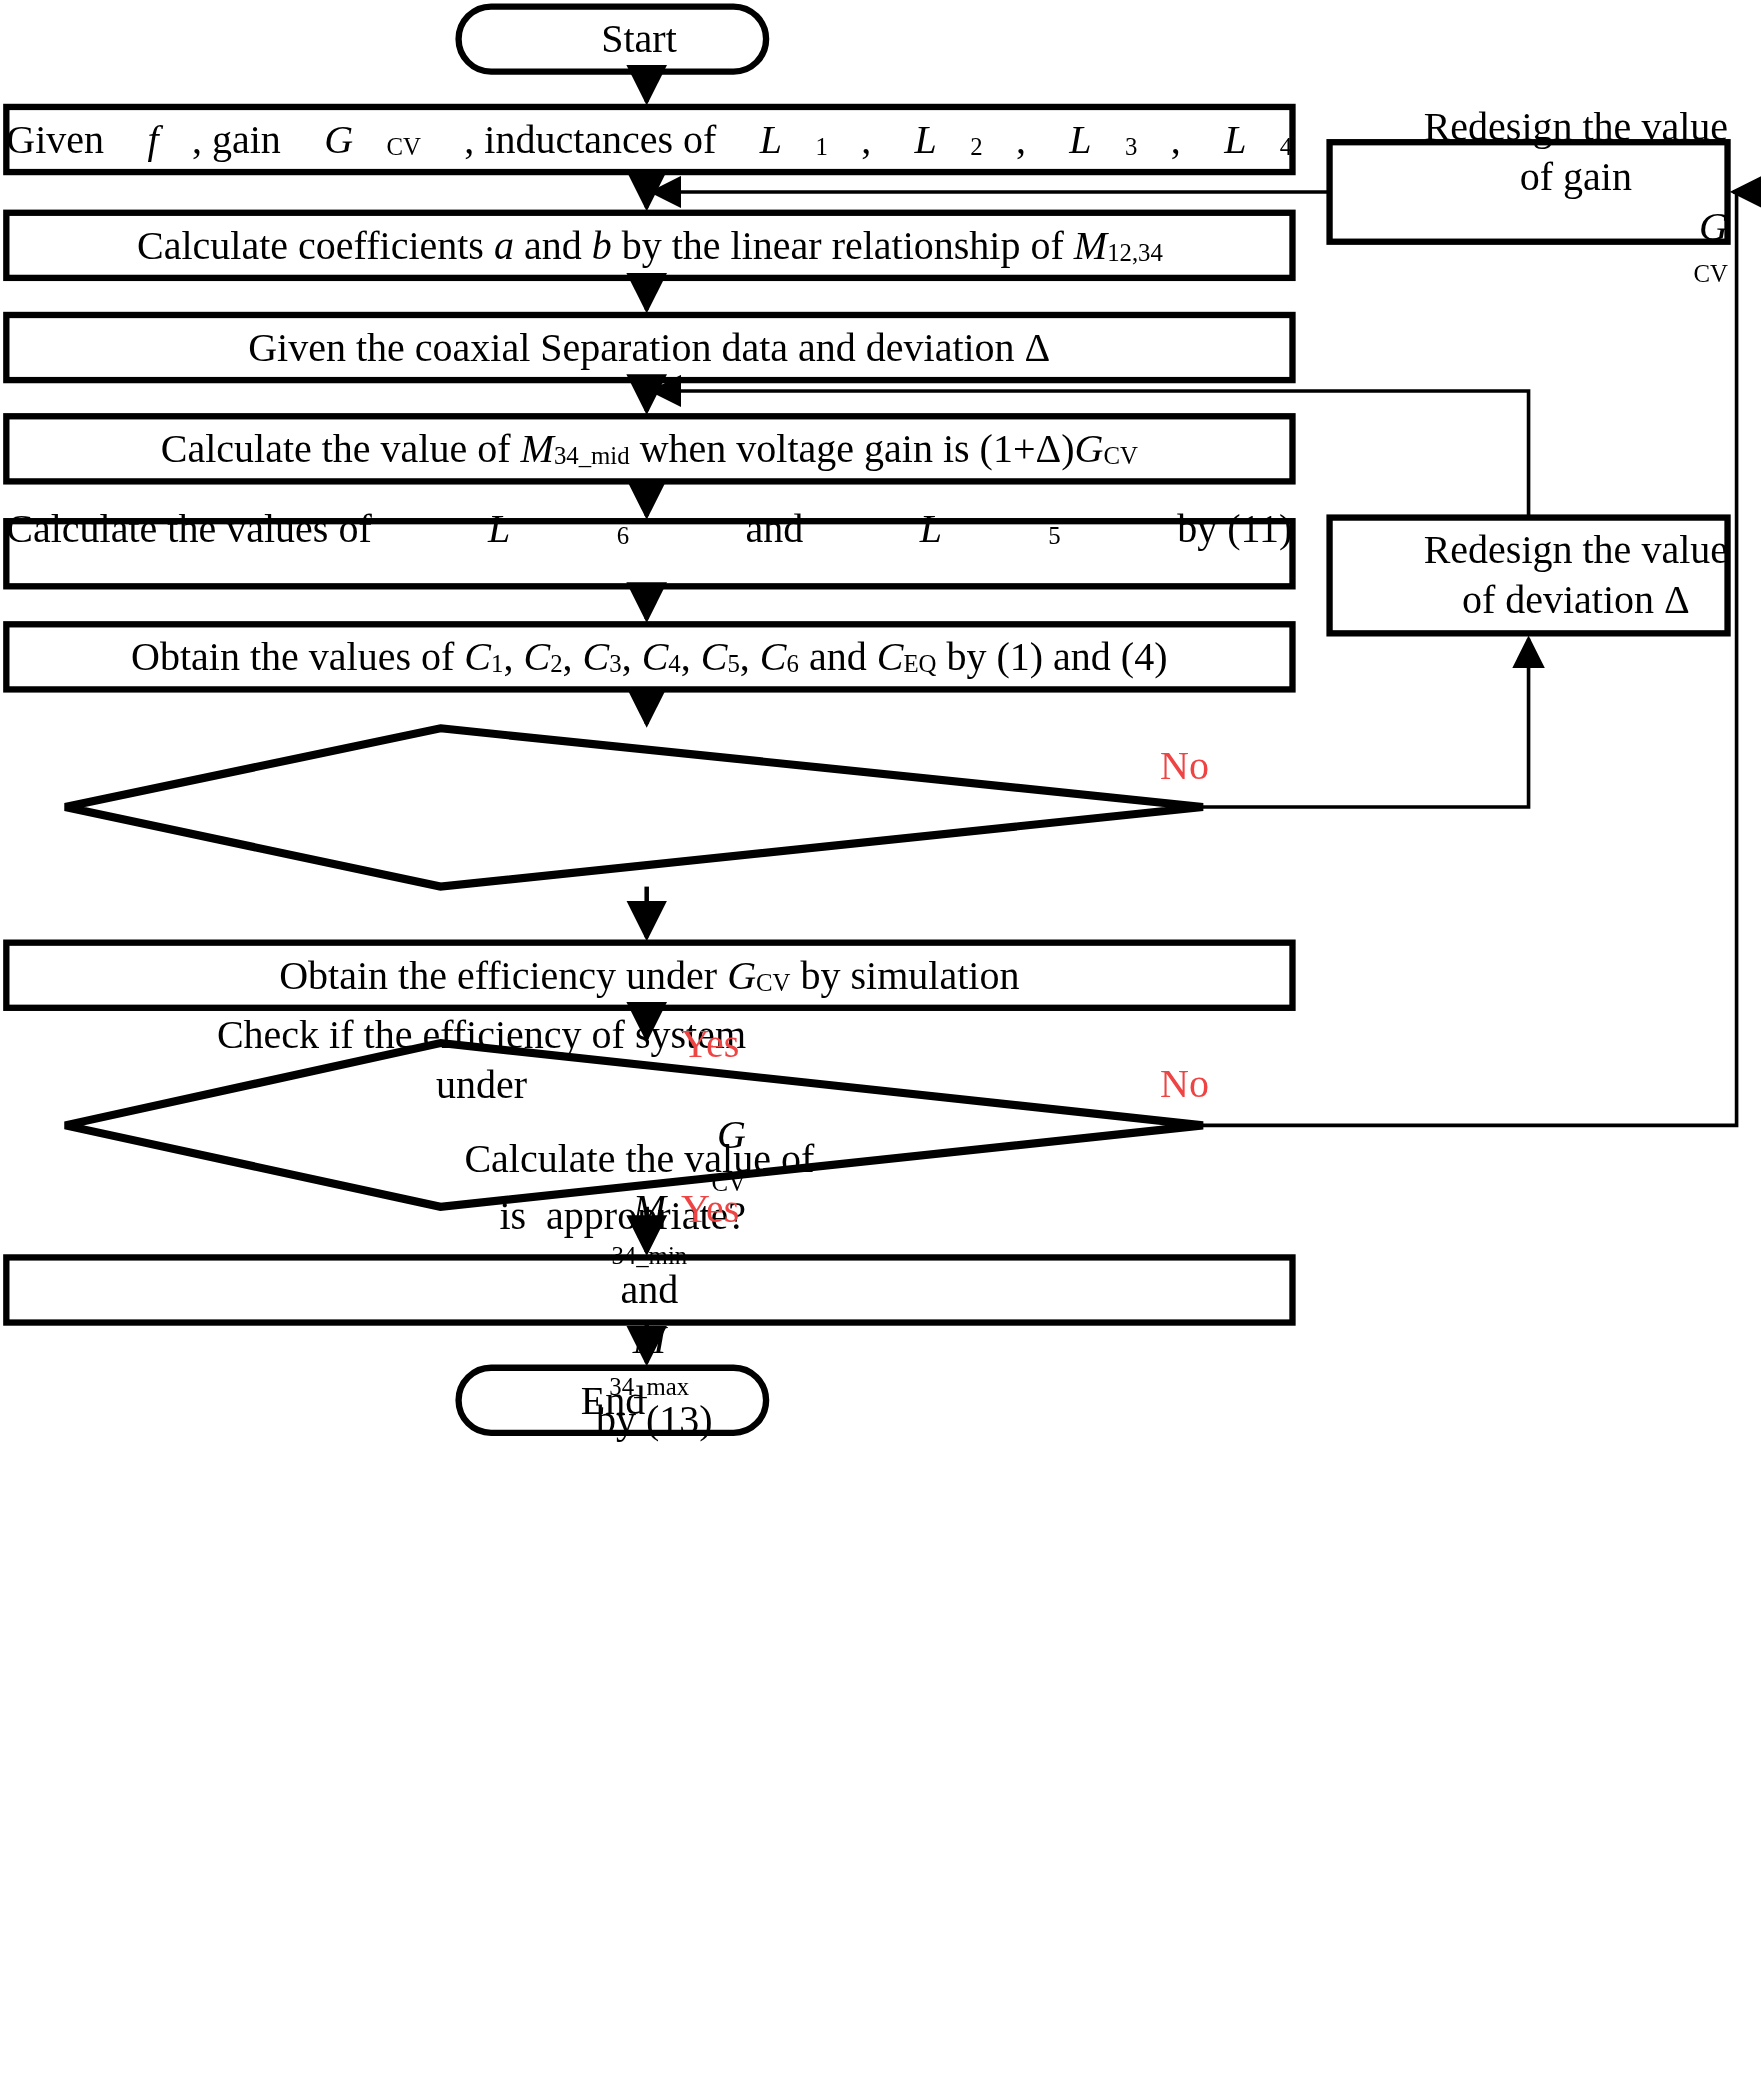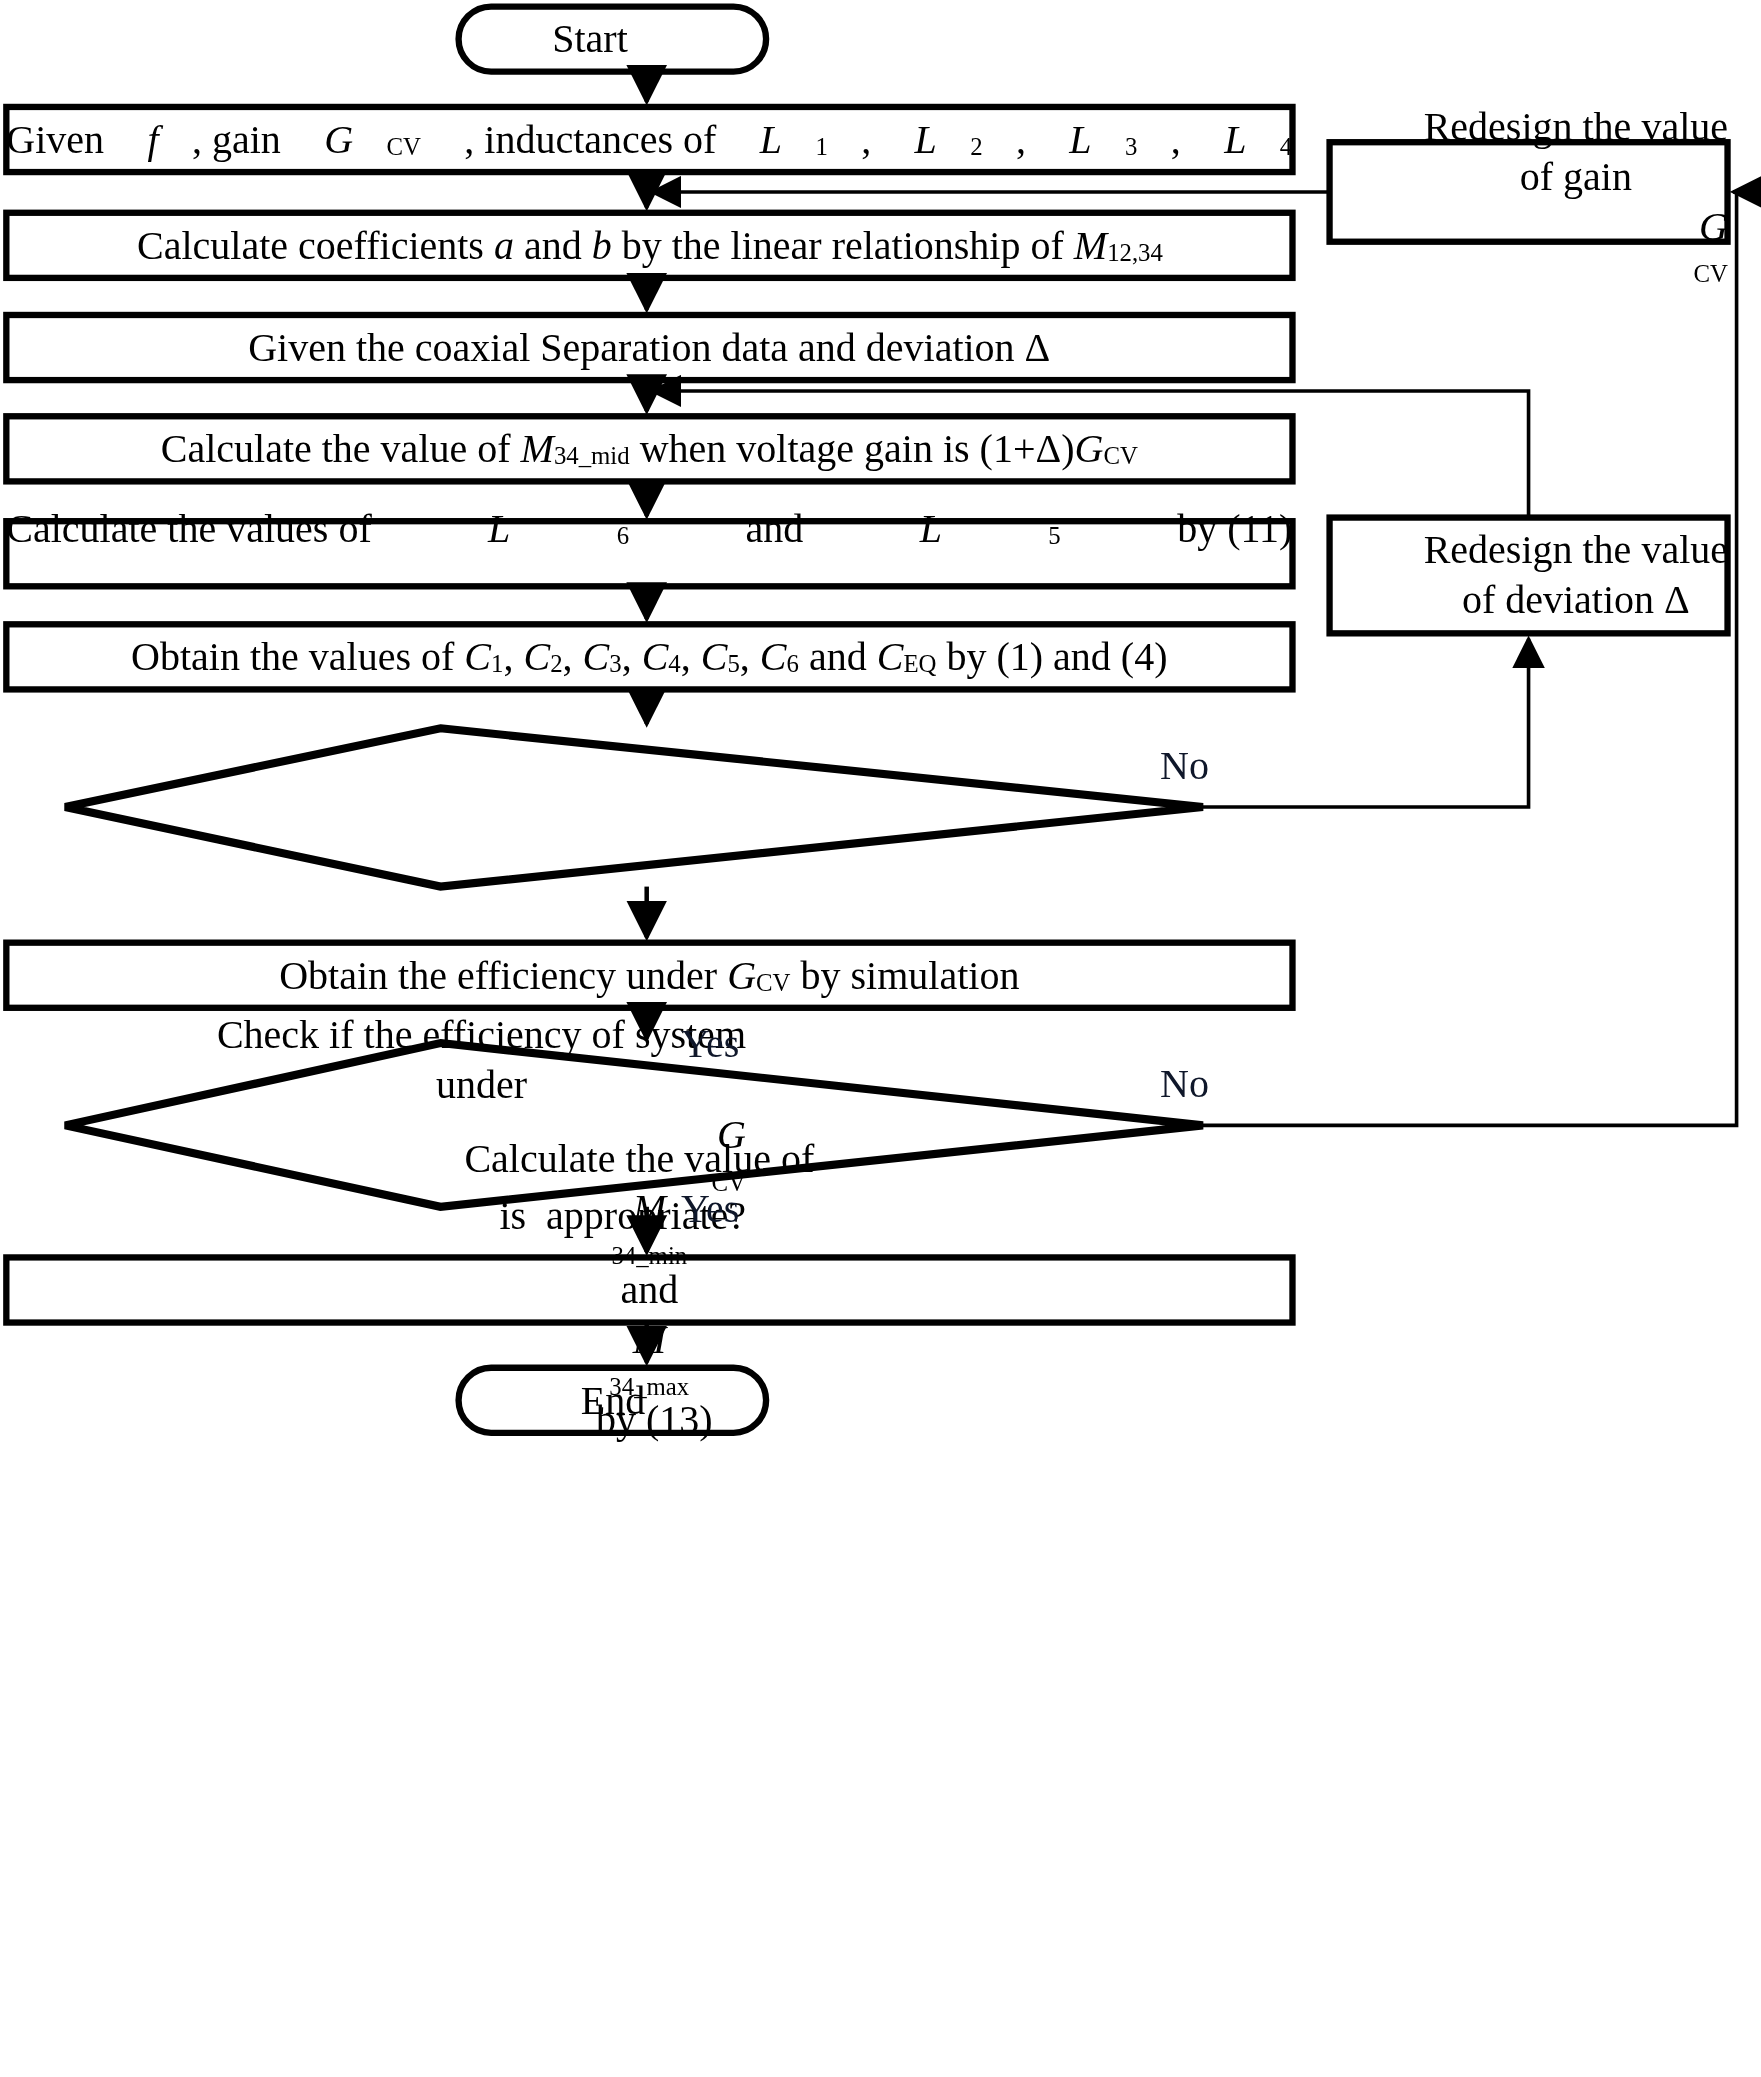--- a/index.html
+++ b/index.html
@@ -34,21 +34,21 @@
     font-size: 40px;
     line-height: 1.25;
     white-space: pre;
   }
   .node-text.two-line {
     white-space: normal;
     align-items: flex-end;
   }
   .edge-label {
     position: absolute;
-    color: #0f172a;
+    color: #ef4444;
     font-size: 40px;
     white-space: pre;
   }
   i.var { font-style: italic; }
   sub { font-size: 0.62em; font-style: normal; vertical-align: baseline;
         position: relative; top: 0.32em; }
 </style>
 </head>
 <body>
 
@@ -116,21 +116,21 @@
 
     <path d="M 1470 212 L 721 212" fill="none" stroke="#000" stroke-width="4" marker-end="url(#arrowbig)"></path>
 
     <path d="M 1330 1244 L 1920 1244 L 1920 212 L 1916 212" fill="none" stroke="#000" stroke-width="4" marker-end="url(#arrowbig)"></path>
 
     <path d="M 1330 892 L 1690 892 L 1690 706" fill="none" stroke="#000" stroke-width="4" marker-end="url(#arrowbig)"></path>
 
     <path d="M 1690 572 L 1690 432 L 721 432" fill="none" stroke="#000" stroke-width="4" marker-end="url(#arrowbig)"></path>
   </svg>
 
-  <div class="node-text" style="left:436px; top:6.3px; width:308px; height:65px;">Start</div>
+  <div class="node-text" style="left:485px; top:6.3px; width:308px; height:65px;">Start</div>
 
   <div class="node-text" style="left:6.3px; top:107px; width:1286px; height:65px;justify-content:space-between;">Given <i class="var">f</i>, gain <i class="var">G</i><sub>CV</sub> , inductances of <i class="var">L</i><sub>1</sub>, <i class="var">L</i><sub>2</sub>, <i class="var">L</i><sub>3</sub>, <i class="var">L</i><sub>4</sub></div>
 
   <div class="node-text" style="left:7px; top:213px; width:1286px; height:65px;">Calculate coefficients <i class="var">a</i> and <i class="var">b</i> by the linear relationship of <i class="var">M</i><sub>12,34</sub></div>
 
   <div class="node-text" style="left:6.3px; top:315px; width:1286px; height:65px;">Given the coaxial Separation data and deviation Δ</div>
 
   <div class="node-text" style="left:6.3px; top:416px; width:1286px; height:65px;">Calculate the value of <i class="var">M</i><sub>34_mid</sub> when voltage gain is (1+Δ)<i class="var">G</i><sub>CV</sub></div>
 
   <div class="node-text" style="left:6.3px; top:496px; width:1286px; height:65px;justify-content:space-between;">Calculate the values of <i class="var">L</i><sub>6</sub> and <i class="var">L</i><sub>5</sub> by (11)</div>

